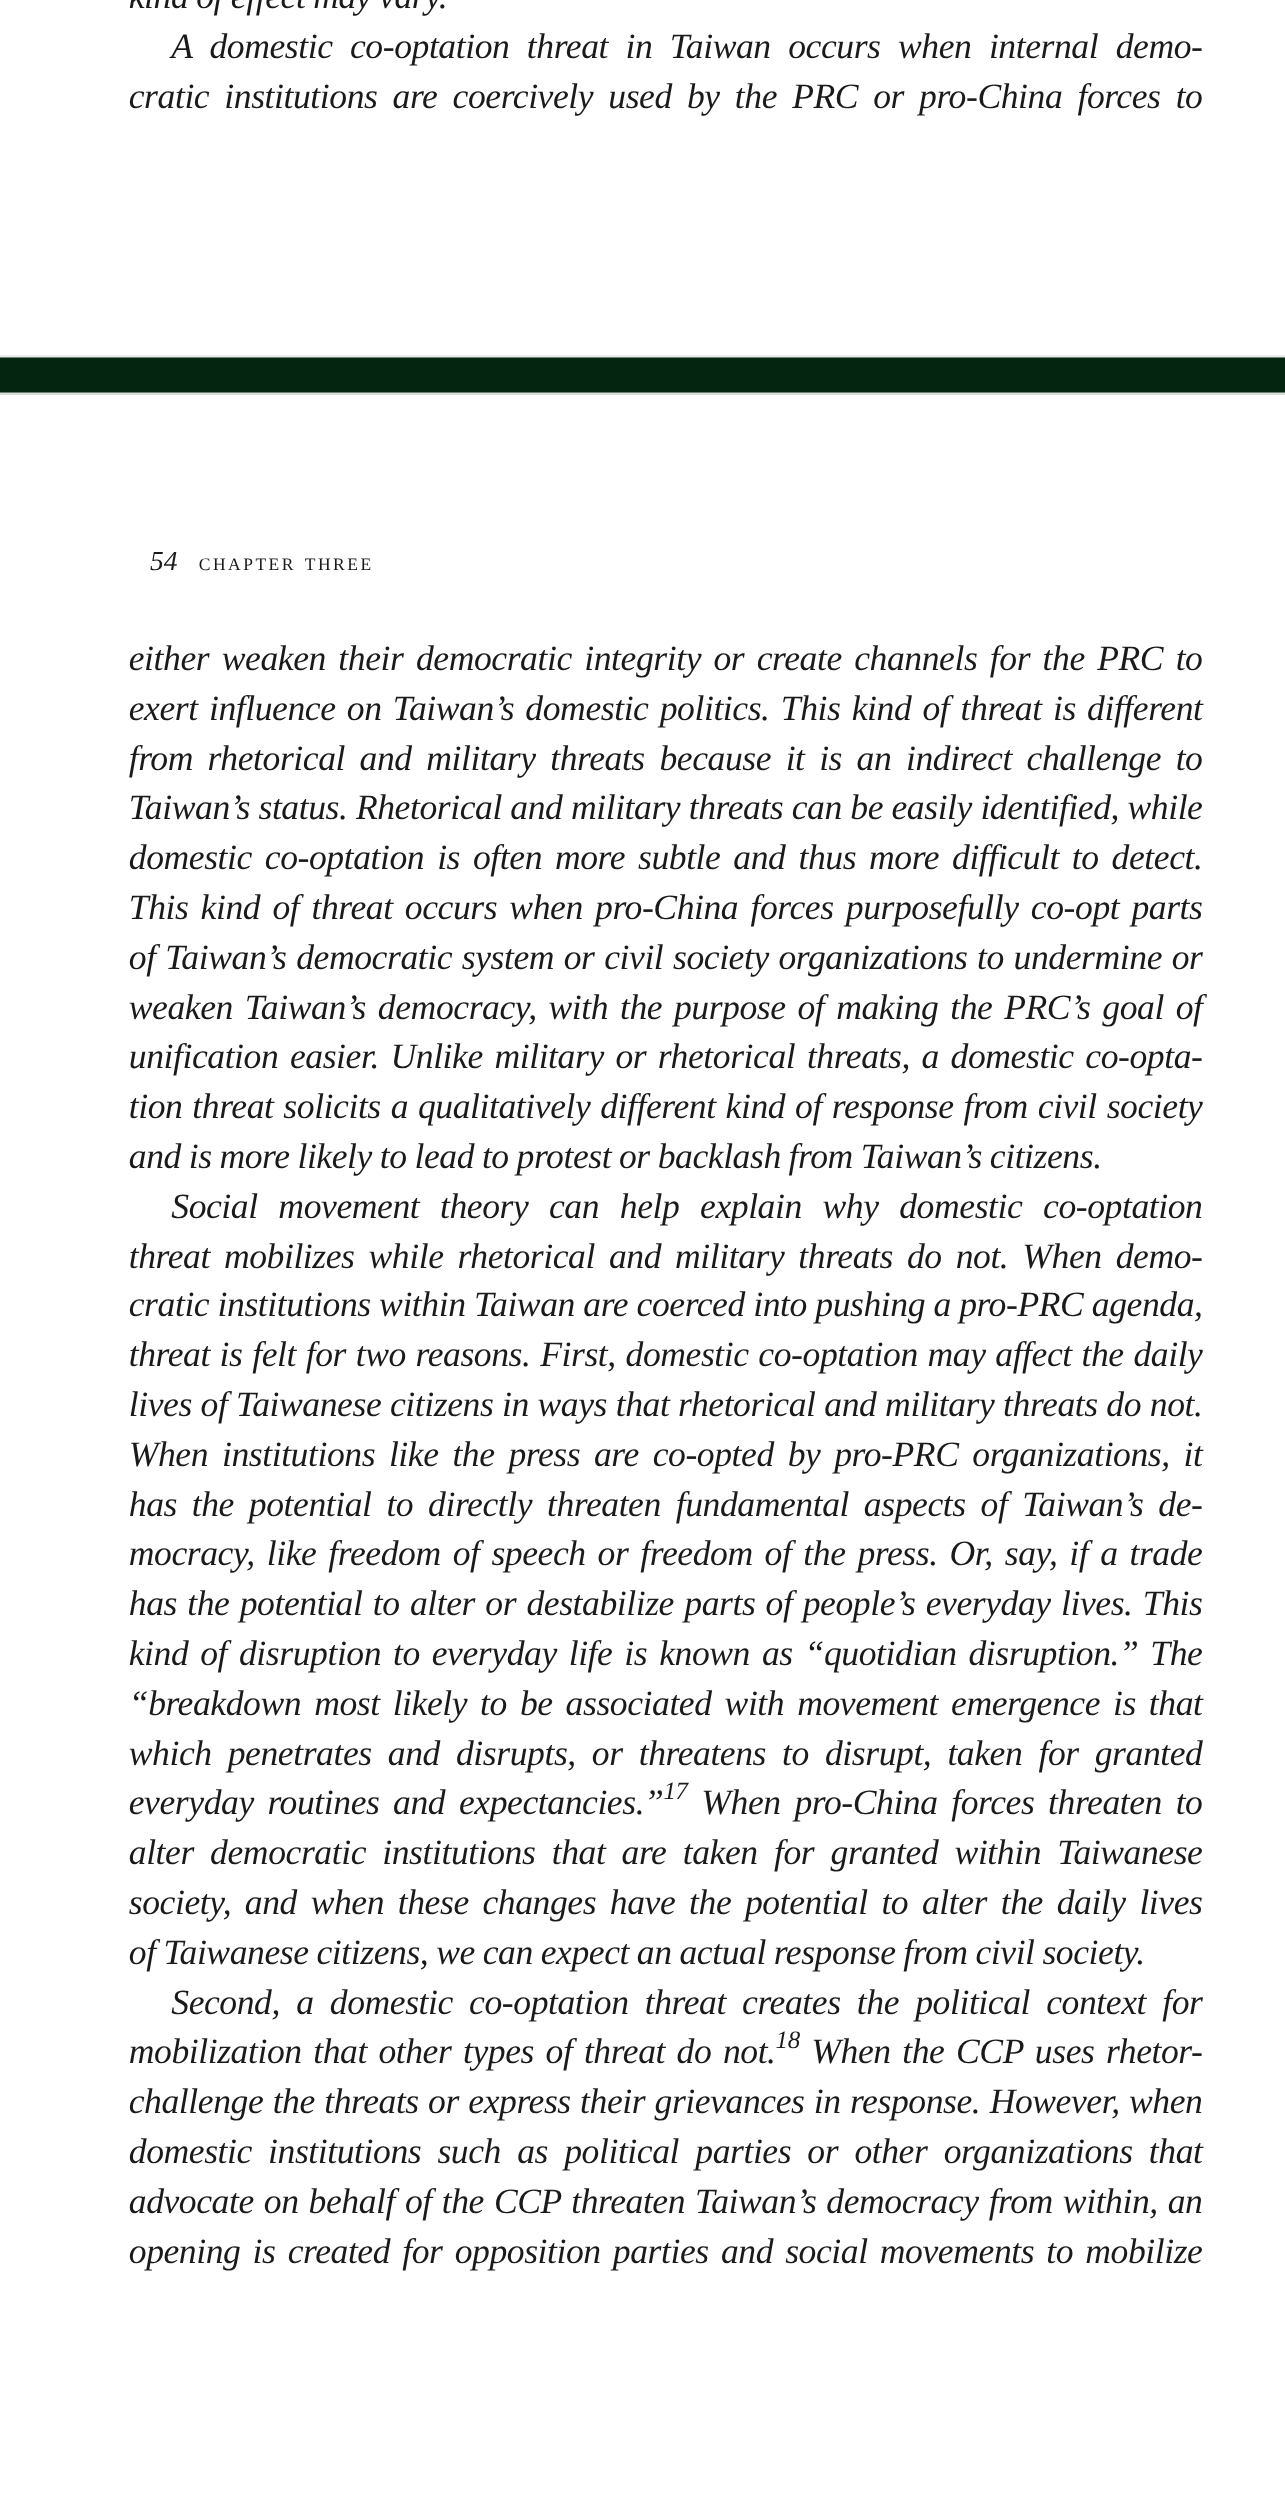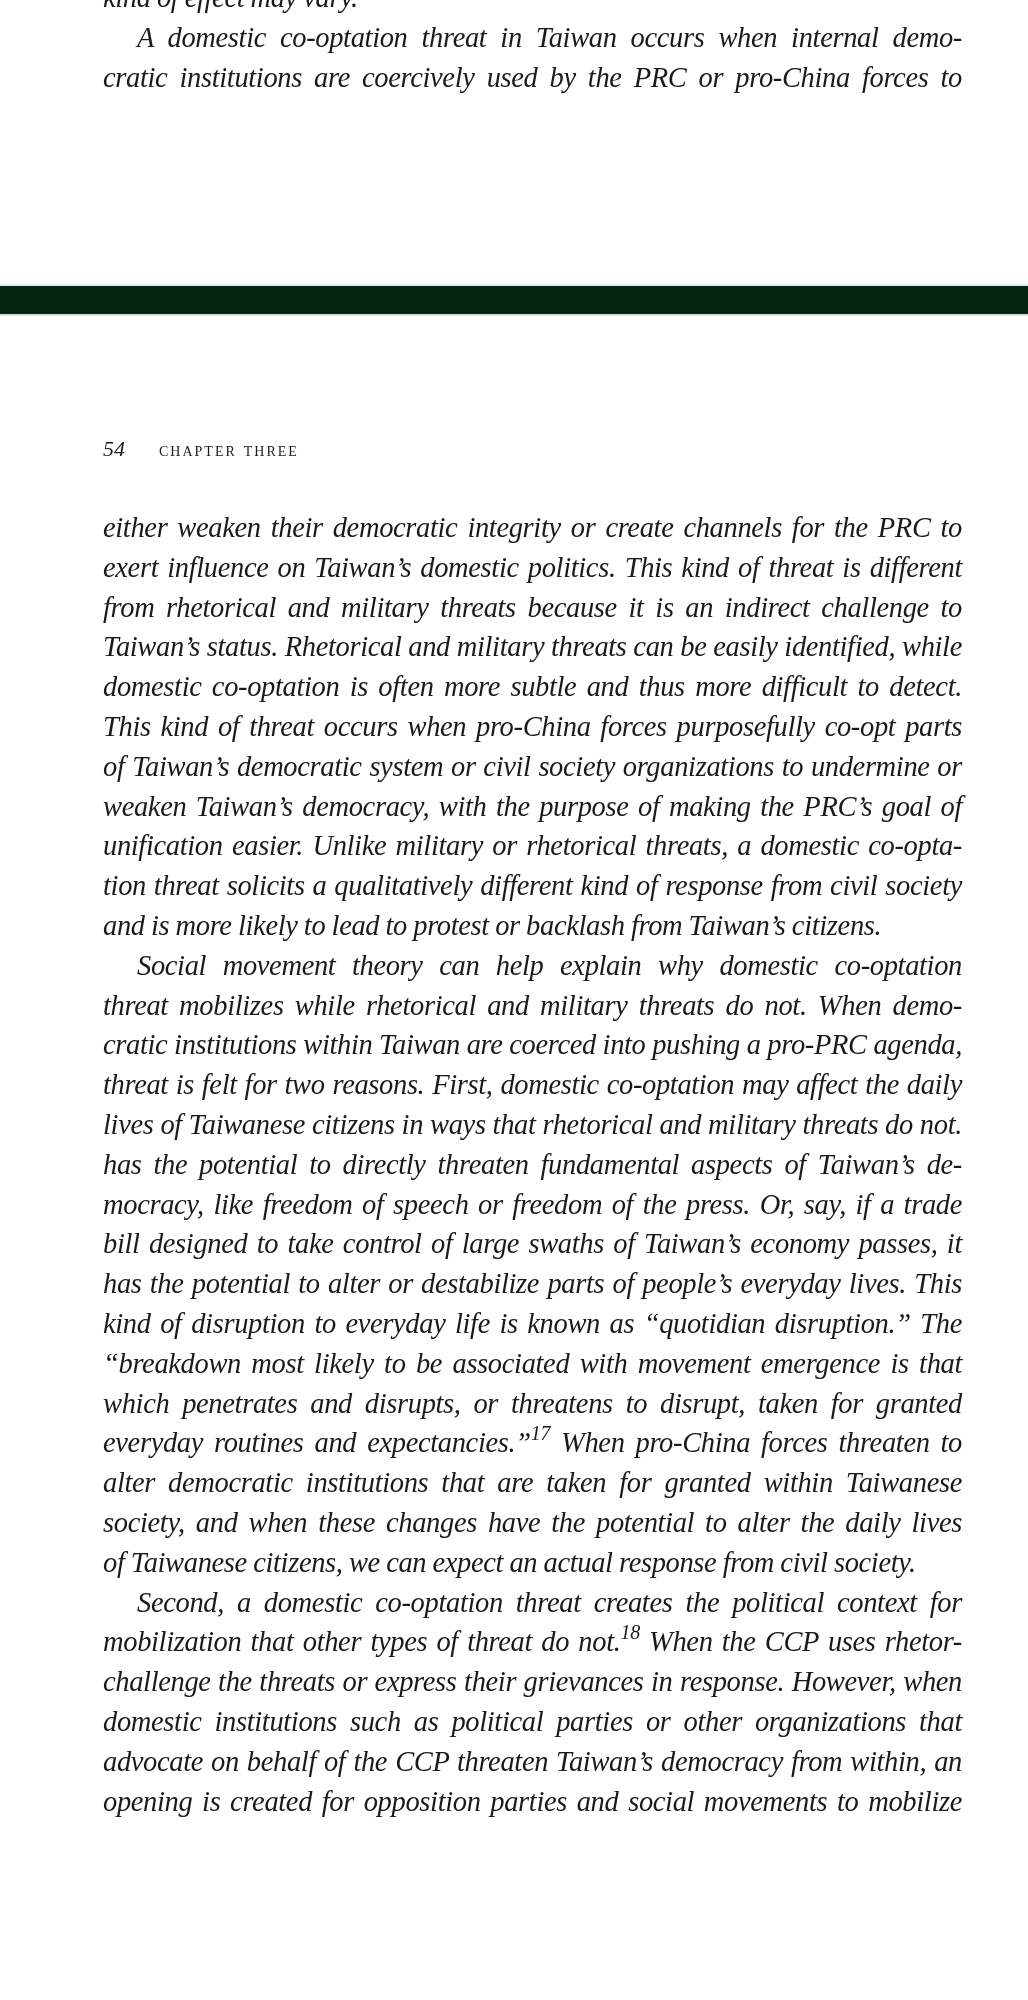--- a/index.html
+++ b/index.html
@@ -8,21 +8,21 @@
   .text-block { position: absolute; left: 103px; width: 859px; font-size: 28.5px; line-height: 39.8px;
                 text-align: justify; letter-spacing: -0.35px; word-spacing: -0.5px; }
   .line { display: block; white-space: nowrap; text-align: justify; text-align-last: justify; height: 39.8px; font-style: italic; }
   .line.last { text-align-last: left; }
   .indent { padding-left: 34px; }
   sup { font-size: 20px; vertical-align: 12px; line-height: 0; }
   .prev-page { top: -22px; }
   .band { position: absolute; left: 0; top: 284px; width: 1028px; height: 28px; background: #04250f;
           border-top: 2px solid #eaeaea; border-bottom: 2px solid #d9ddd9; }
   .running-head { position: absolute; left: 103px; top: 436px; font-size: 20px; height: 30px; display: flex; align-items: baseline; }
-  .folio { font-style: italic; width: 56px; font-size: 22px; }
+  .folio { font-style: italic; width: 56px; font-size: 22px; text-align: center; }
   .chapter { font-variant: small-caps; letter-spacing: 2px; font-size: 20px; text-transform: lowercase; }
   .main-page { top: 508px; }
 </style>
 </head>
 <body>
 
 <div class="text-block prev-page">
   <span class="line last">kind of effect may vary.</span>
   <span class="line indent">A domestic co-optation threat in Taiwan occurs when internal demo-</span>
   <span class="line">cratic institutions are coercively used by the PRC or pro-China forces to</span>
@@ -46,23 +46,23 @@
   <span class="line">weaken Taiwan’s democracy, with the purpose of making the PRC’s goal of</span>
   <span class="line">unification easier. Unlike military or rhetorical threats, a domestic co-opta-</span>
   <span class="line">tion threat solicits a qualitatively different kind of response from civil society</span>
   <span class="line last">and is more likely to lead to protest or backlash from Taiwan’s citizens.</span>
 
   <span class="line indent">Social movement theory can help explain why domestic co-optation</span>
   <span class="line">threat mobilizes while rhetorical and military threats do not. When demo-</span>
   <span class="line">cratic institutions within Taiwan are coerced into pushing a pro-PRC agenda,</span>
   <span class="line">threat is felt for two reasons. First, domestic co-optation may affect the daily</span>
   <span class="line">lives of Taiwanese citizens in ways that rhetorical and military threats do not.</span>
+  <span class="line">When institutions like the press are co-opted by pro-PRC organizations, it</span>
   <span class="line">has the potential to directly threaten fundamental aspects of Taiwan’s de-</span>
   <span class="line">mocracy, like freedom of speech or freedom of the press. Or, say, if a trade</span>
-  <span class="line">bill designed to take control of large swaths of Taiwan’s economy passes, it</span>
   <span class="line">has the potential to alter or destabilize parts of people’s everyday lives. This</span>
   <span class="line">kind of disruption to everyday life is known as “quotidian disruption.” The</span>
   <span class="line">“breakdown most likely to be associated with movement emergence is that</span>
   <span class="line">which penetrates and disrupts, or threatens to disrupt, taken for granted</span>
   <span class="line"><span>everyday routines and expectancies.”</span><sup>17</sup> <span>When pro-China forces threaten to</span></span>
   <span class="line">alter democratic institutions that are taken for granted within Taiwanese</span>
   <span class="line">society, and when these changes have the potential to alter the daily lives</span>
   <span class="line last">of Taiwanese citizens, we can expect an actual response from civil society.</span>
 
   <span class="line indent">Second, a domestic co-optation threat creates the political context for</span>

